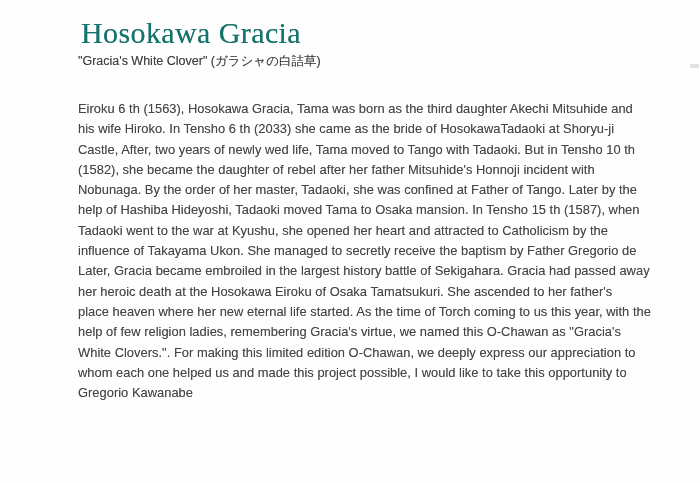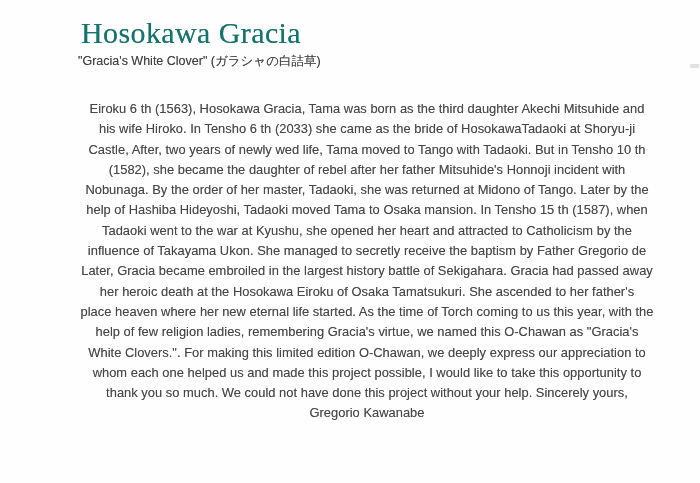--- a/index.html
+++ b/index.html
@@ -51,21 +51,20 @@
     top: 99px;
     width: 578px;
     font-size: 12.9px;
     line-height: 20.3px;
     color: #464646;
     letter-spacing: 0.02px;
     text-shadow: 0 0 0.55px rgba(85,85,85,0.5);
   }
   .doc-line {
     white-space: nowrap;
-    text-align: center;
   }
   .scan-artifact {
     position: absolute;
     left: 690px;
     top: 64px;
     width: 9px;
     height: 4px;
     background: #e1e1e1;
     border-radius: 1px;
   }
@@ -77,29 +76,28 @@
 
   <h1 class="doc-title">Hosokawa Gracia</h1>
 
   <div class="doc-subtitle">"Gracia's White Clover" (ガラシャの白詰草)</div>
 
   <div class="doc-body">
     <div class="doc-line">Eiroku 6 th (1563), Hosokawa Gracia, Tama was born as the third daughter Akechi Mitsuhide and</div>
     <div class="doc-line">his wife Hiroko. In Tensho 6 th (2033) she came as the bride of HosokawaTadaoki at Shoryu-ji</div>
     <div class="doc-line">Castle, After, two years of newly wed life, Tama moved to Tango with Tadaoki. But in Tensho 10 th</div>
     <div class="doc-line">(1582), she became the daughter of rebel after her father Mitsuhide's Honnoji incident with</div>
-    <div class="doc-line">Nobunaga. By the order of her master, Tadaoki, she was returned at Midono of Tango. Later by the</div>
+    <div class="doc-line">Nobunaga. By the order of her master, Tadaoki, she was confined at Father of Tango. Later by the</div>
     <div class="doc-line">help of Hashiba Hideyoshi, Tadaoki moved Tama to Osaka mansion. In Tensho 15 th (1587), when</div>
     <div class="doc-line">Tadaoki went to the war at Kyushu, she opened her heart and attracted to Catholicism by the</div>
     <div class="doc-line">influence of Takayama Ukon. She managed to secretly receive the baptism by Father Gregorio de</div>
     <div class="doc-line">Later, Gracia became embroiled in the largest history battle of Sekigahara. Gracia had passed away</div>
     <div class="doc-line">her heroic death at the Hosokawa Eiroku of Osaka Tamatsukuri. She ascended to her father's</div>
     <div class="doc-line">place heaven where her new eternal life started. As the time of Torch coming to us this year, with the</div>
     <div class="doc-line">help of few religion ladies, remembering Gracia's virtue, we named this O-Chawan as "Gracia's</div>
     <div class="doc-line">White Clovers.". For making this limited edition O-Chawan, we deeply express our appreciation to</div>
     <div class="doc-line">whom each one helped us and made this project possible, I would like to take this opportunity to</div>
-    <div class="doc-line">thank you so much. We could not have done this project without your help. Sincerely yours,</div>
     <div class="doc-line">Gregorio Kawanabe</div>
   </div>
 
   <div class="scan-artifact"></div>
 
 </div>
 
 </body></html>

